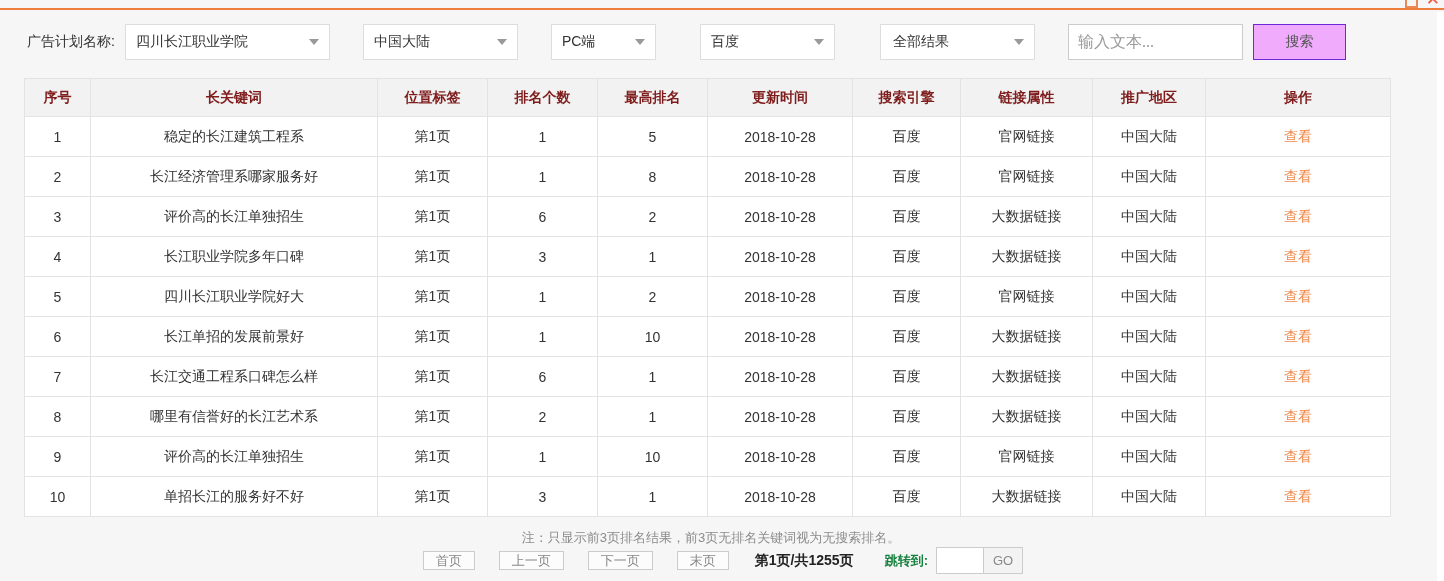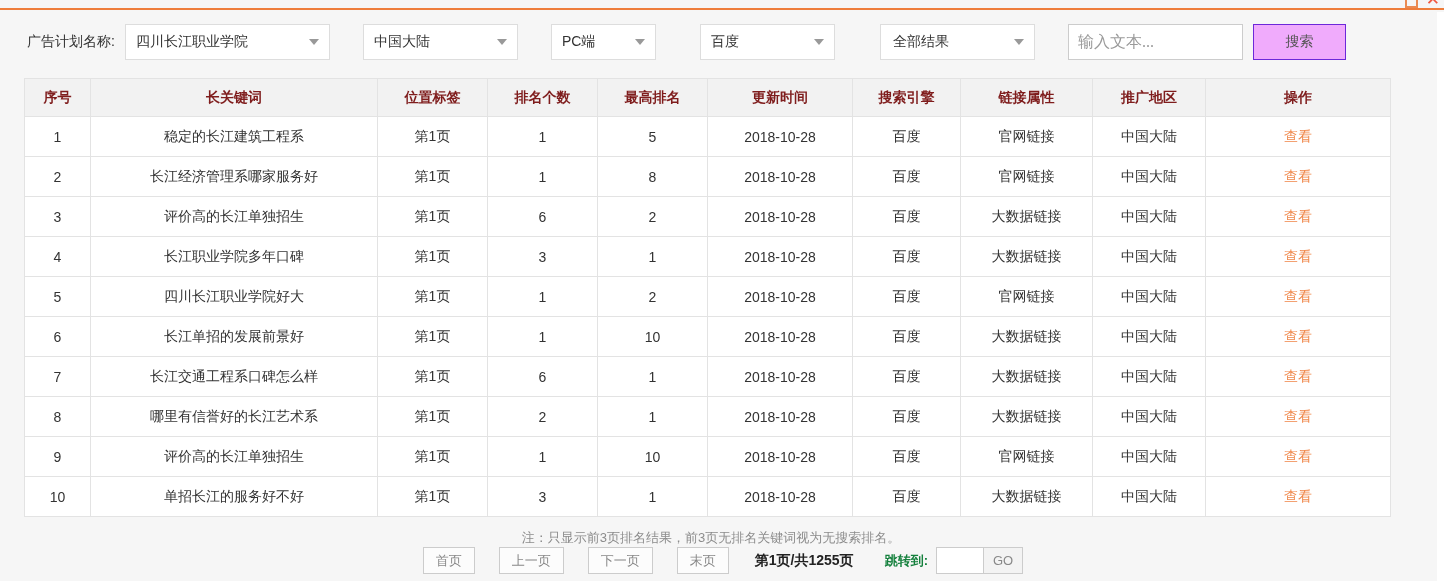--- a/index.html
+++ b/index.html
@@ -47,21 +47,21 @@
   th, td { border:1px solid #e3e3e3; text-align:center; font-size:14px; }
   thead th { height:38px; background:#f2f2f2; font-weight:bold; color:#7f1d1d; }
   tbody td { height:40px; color:#333; background:#fff; }
   .view-link { color:#f0874a; text-decoration:none; cursor:pointer; }
 
   
   .footer { display:flex; justify-content:space-between; align-items:center; padding:12px 30px 0 8px;flex-direction:column; }
   .note { color:#8c8c8c; font-size:13px; }
   .pagination { display:flex; align-items:center; }
   .pg-btn {
-    min-width:44px; height:27px; padding:0 12px; margin-left:24px;
+    min-width:44px; height:19px; padding:0 12px; margin-left:24px;
     border:1px solid #ccc; background:#fcfcfc; color:#888; font-size:13px;
     cursor:pointer; font-family:inherit;
   }
   .page-info { margin-left:26px; color:#222; font-weight:bold; font-size:14px; }
   .jump-label { margin-left:31px; color:#15803d; font-weight:bold; font-size:13px; }
   .jump-input {
     width:48px; height:27px; border:1px solid #ccc; margin-left:8px;
     background:#fff; outline:none; padding:0 4px; font-size:13px; font-family:inherit;
   }
   .go-btn {

